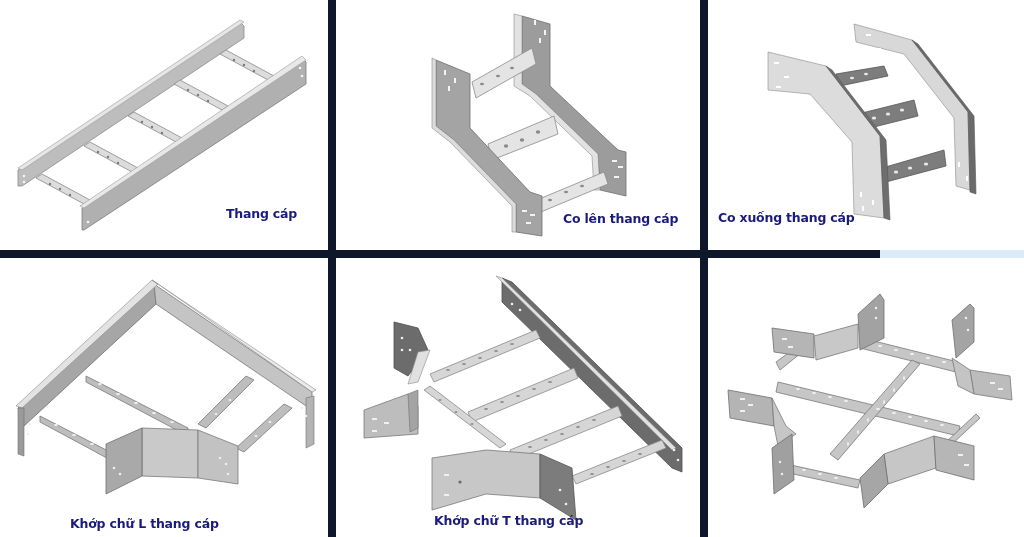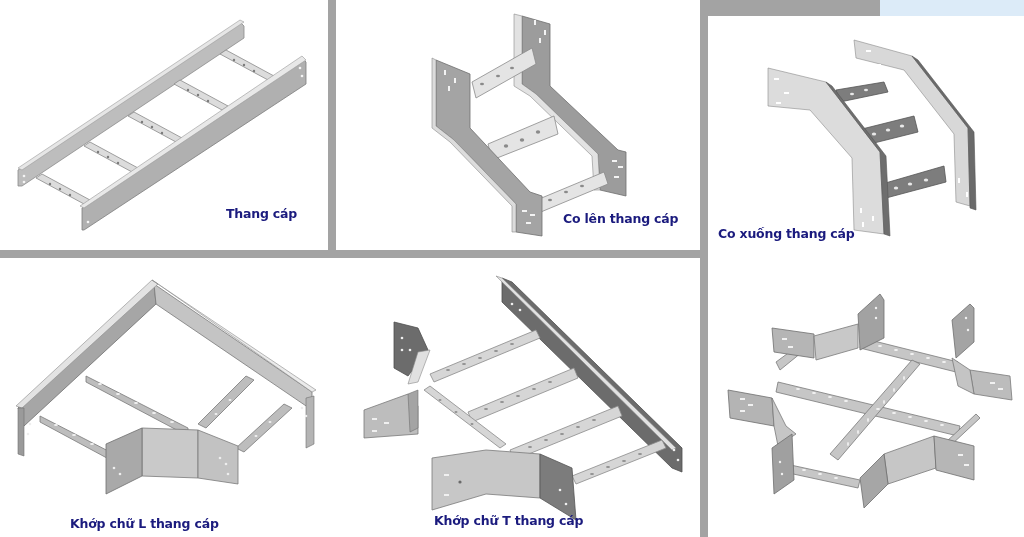--- a/index.html
+++ b/index.html
@@ -8,21 +8,21 @@
       width: 1024px;
       height: 537px;
       overflow: hidden;
       background: #dcebf8;
       font-family: "DejaVu Sans", "Liberation Sans", sans-serif;
     }
     .grid {
       position: relative;
       width: 880px;
       height: 537px;
-      background: #a3a3a3;
+      background: #0f172a;
     }
     .cell {
       position: absolute;
       background: #ffffff;
       overflow: hidden;
     }
     .cell svg {
       position: absolute;
       left: 0;
       top: 0;
@@ -31,22 +31,22 @@
       position: absolute;
       color: #1b1b7e;
       font-weight: bold;
       font-size: 12.5px;
       letter-spacing: -0.2px;
       white-space: nowrap;
     }
     
     #c1 { left: 0;   top: 0;   width: 328px; height: 250px; }
     #c2 { left: 336px; top: 0; width: 364px; height: 250px; }
-    #c3 { left: 708px; top: 16px; width: 316px; height: 250px; }
-    #c4 { left: 0;   top: 258px; width: 328px; height: 279px; padding-left: 48px; }
+    #c3 { left: 708px; top: 0; width: 316px; height: 250px; }
+    #c4 { left: 0;   top: 258px; width: 328px; height: 279px; }
     #c5 { left: 336px; top: 258px; width: 364px; height: 279px; }
     #c6 { left: 708px; top: 258px; width: 316px; height: 279px; }
 
     #c1 .caption { left: 226px; top: 206px; }
     #c2 .caption { left: 227px; top: 211px; }
     #c3 .caption { left: 10px;  top: 210px; }
     #c4 .caption { left: 70px;  top: 258px; }
     #c5 .caption { left: 98px;  top: 255px; }
     #c6 .caption { left: 95px;  top: 259px; }
   </style>

